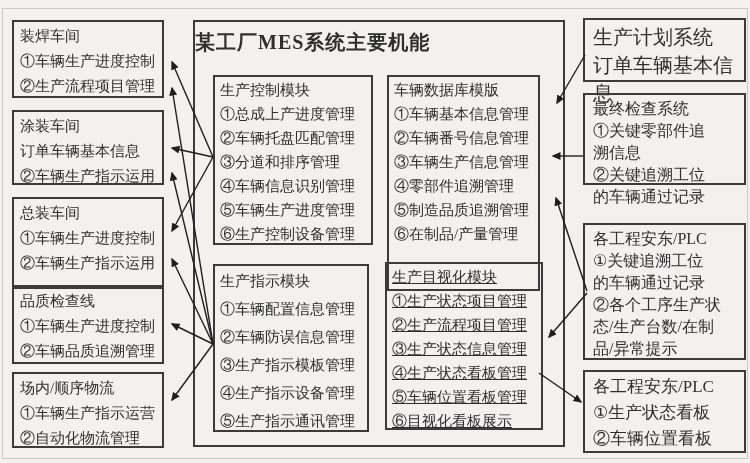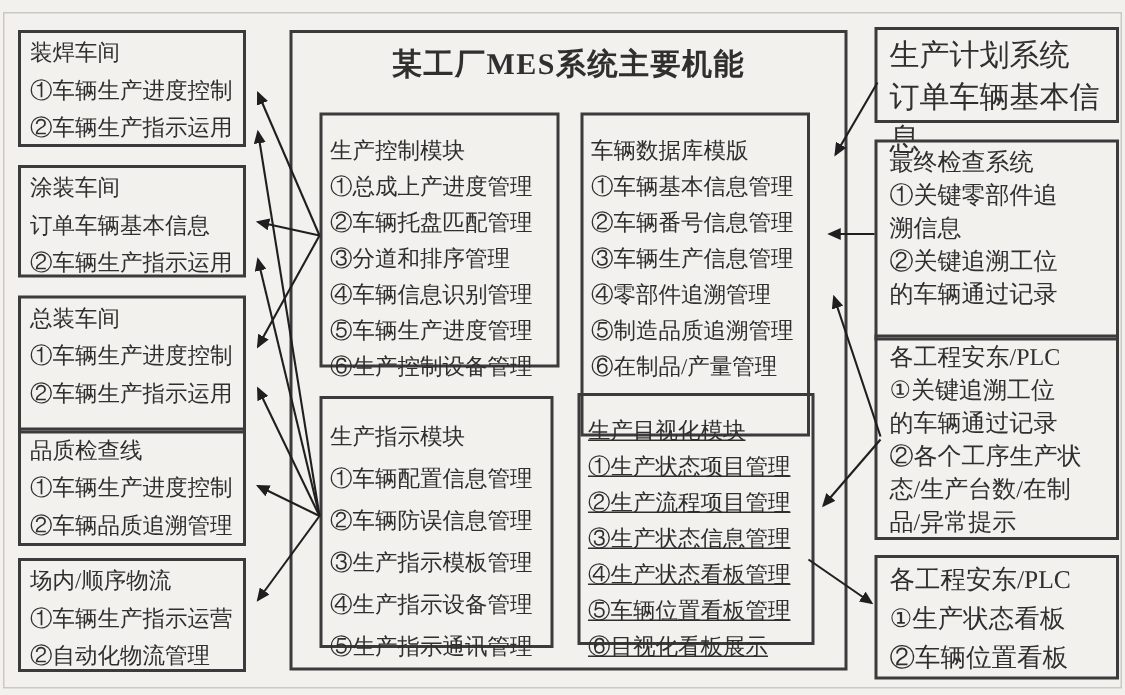--- a/index.html
+++ b/index.html
@@ -25,49 +25,49 @@
   #lb1{top:110px;height:75px;}
   #lb2{top:197px;height:92px;}
   #lb3{top:285px;height:79px;}
   #lb4{top:372px;height:76px;}
   
   .container{
     position:absolute;left:193px;top:20px;width:372px;height:427px;
     box-sizing:border-box;border:2px solid #3b3b3b;
   }
   .title{
-    position:absolute;left:0;top:7px;width:100%;text-align:center;
+    position:absolute;left:0;top:7px;width:100%;
     font-size:20px;font-weight:bold;letter-spacing:1px;
   }
   
-  .mbox{font-size:15px;padding:12px 5px;}
+  .mbox{font-size:15px;padding:1px 5px;}
   #m0{left:18px;top:53px;width:160px;height:170px;line-height:24px;}
   #m1{left:192px;top:53px;width:153px;height:216px;line-height:24px;}
   #m2{left:18px;top:242px;width:156px;height:168px;line-height:28px;font-family:Liberation Serif, serif;}
   #m3{left:190px;top:240px;width:158px;height:168px;line-height:24px;text-decoration:underline;}
   
   .rbox{left:583px;width:163px;}
   #rb0{top:18px;height:64px;font-size:20px;line-height:28px;padding:3px 8px;}
-  #rb1{top:93px;height:134px;font-size:16px;line-height:22px;padding:3px 8px;}
+  #rb1{top:93px;height:92px;font-size:16px;line-height:22px;padding:3px 8px;}
   #rb2{top:223px;height:137px;font-size:16px;line-height:22px;padding:3px 8px;}
   #rb3{top:370px;height:83px;font-size:17px;line-height:26px;padding:2px 8px;}
   
   #arrows{
     position:absolute;left:0;top:0;width:750px;height:463px;
     pointer-events:none;
   }
 </style>
 </head>
 <body>
 
 <div class="frame"></div>
 
 <div class="box lbox" id="lb0">装焊车间
 ①车辆生产进度控制
-②车辆生产指示运用</div>
+②生产流程项目管理</div>
 <div class="box lbox" id="lb1">涂装车间
 订单车辆基本信息
 ②车辆生产指示运用</div>
 <div class="box lbox" id="lb2">总装车间
 ①车辆生产进度控制
 ②车辆生产指示运用</div>
 <div class="box lbox" id="lb3">品质检查线
 ①车辆生产进度控制
 ②车辆品质追溯管理</div>
 <div class="box lbox" id="lb4">场内/顺序物流

